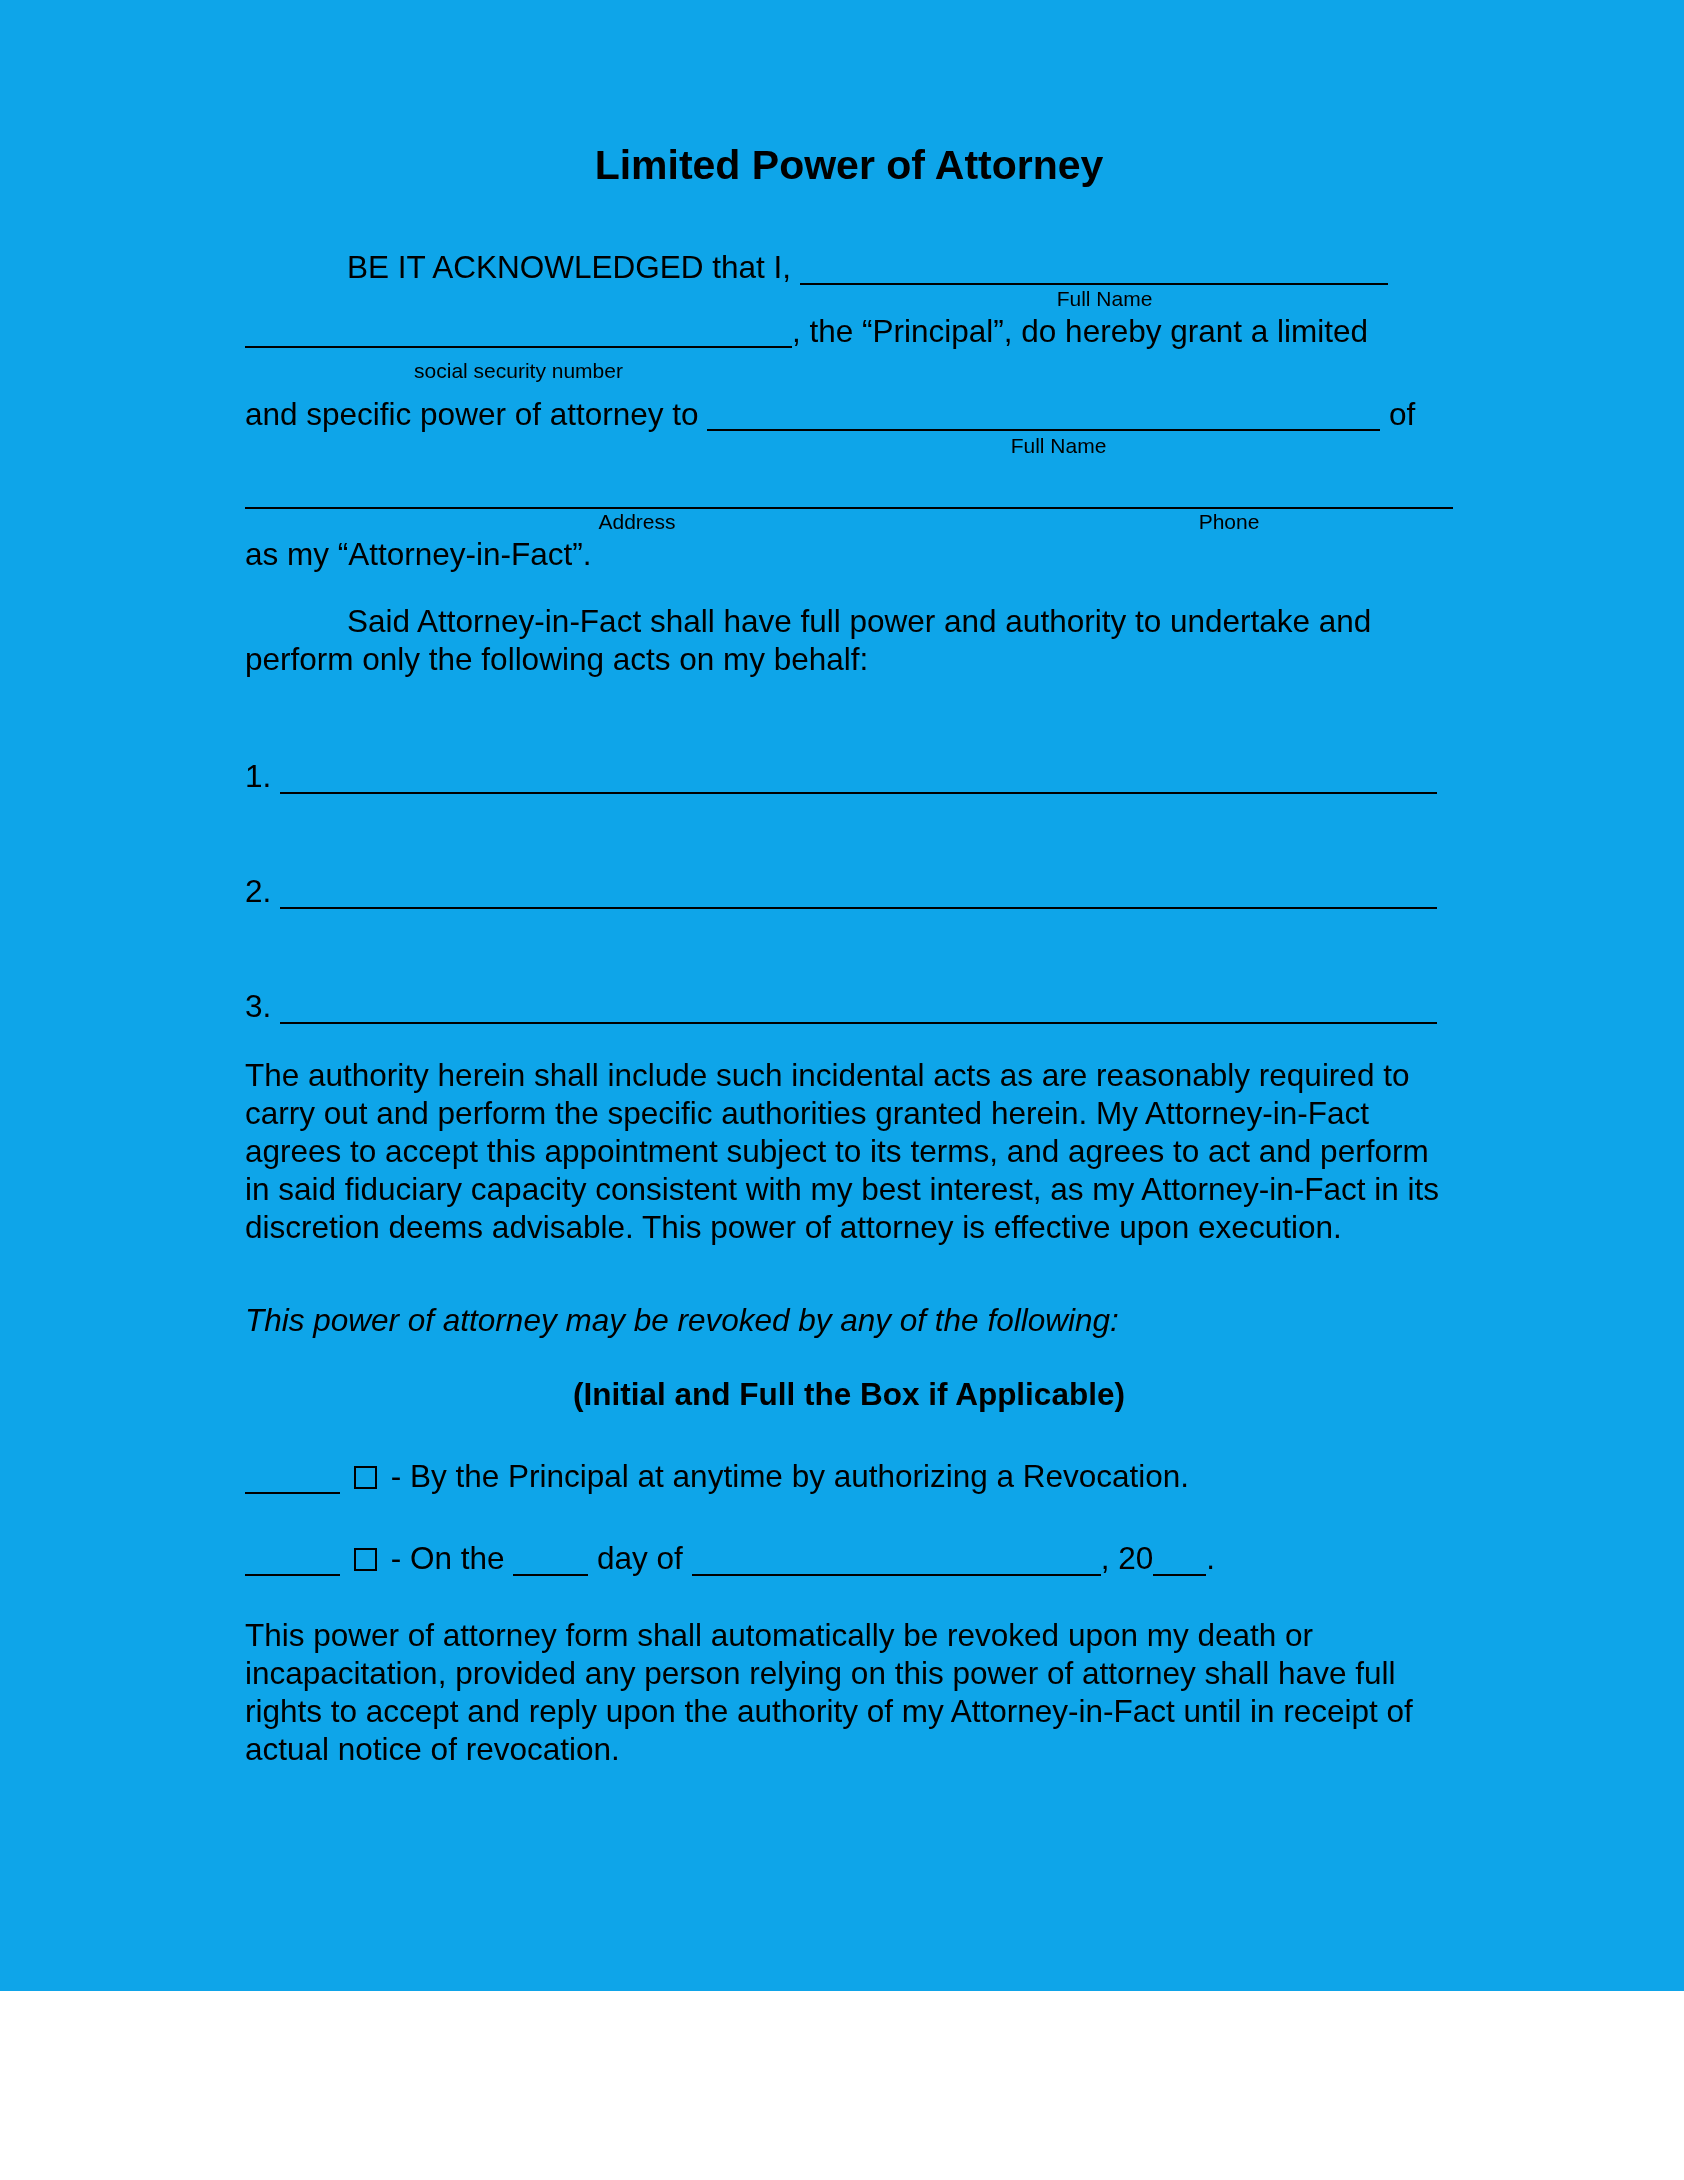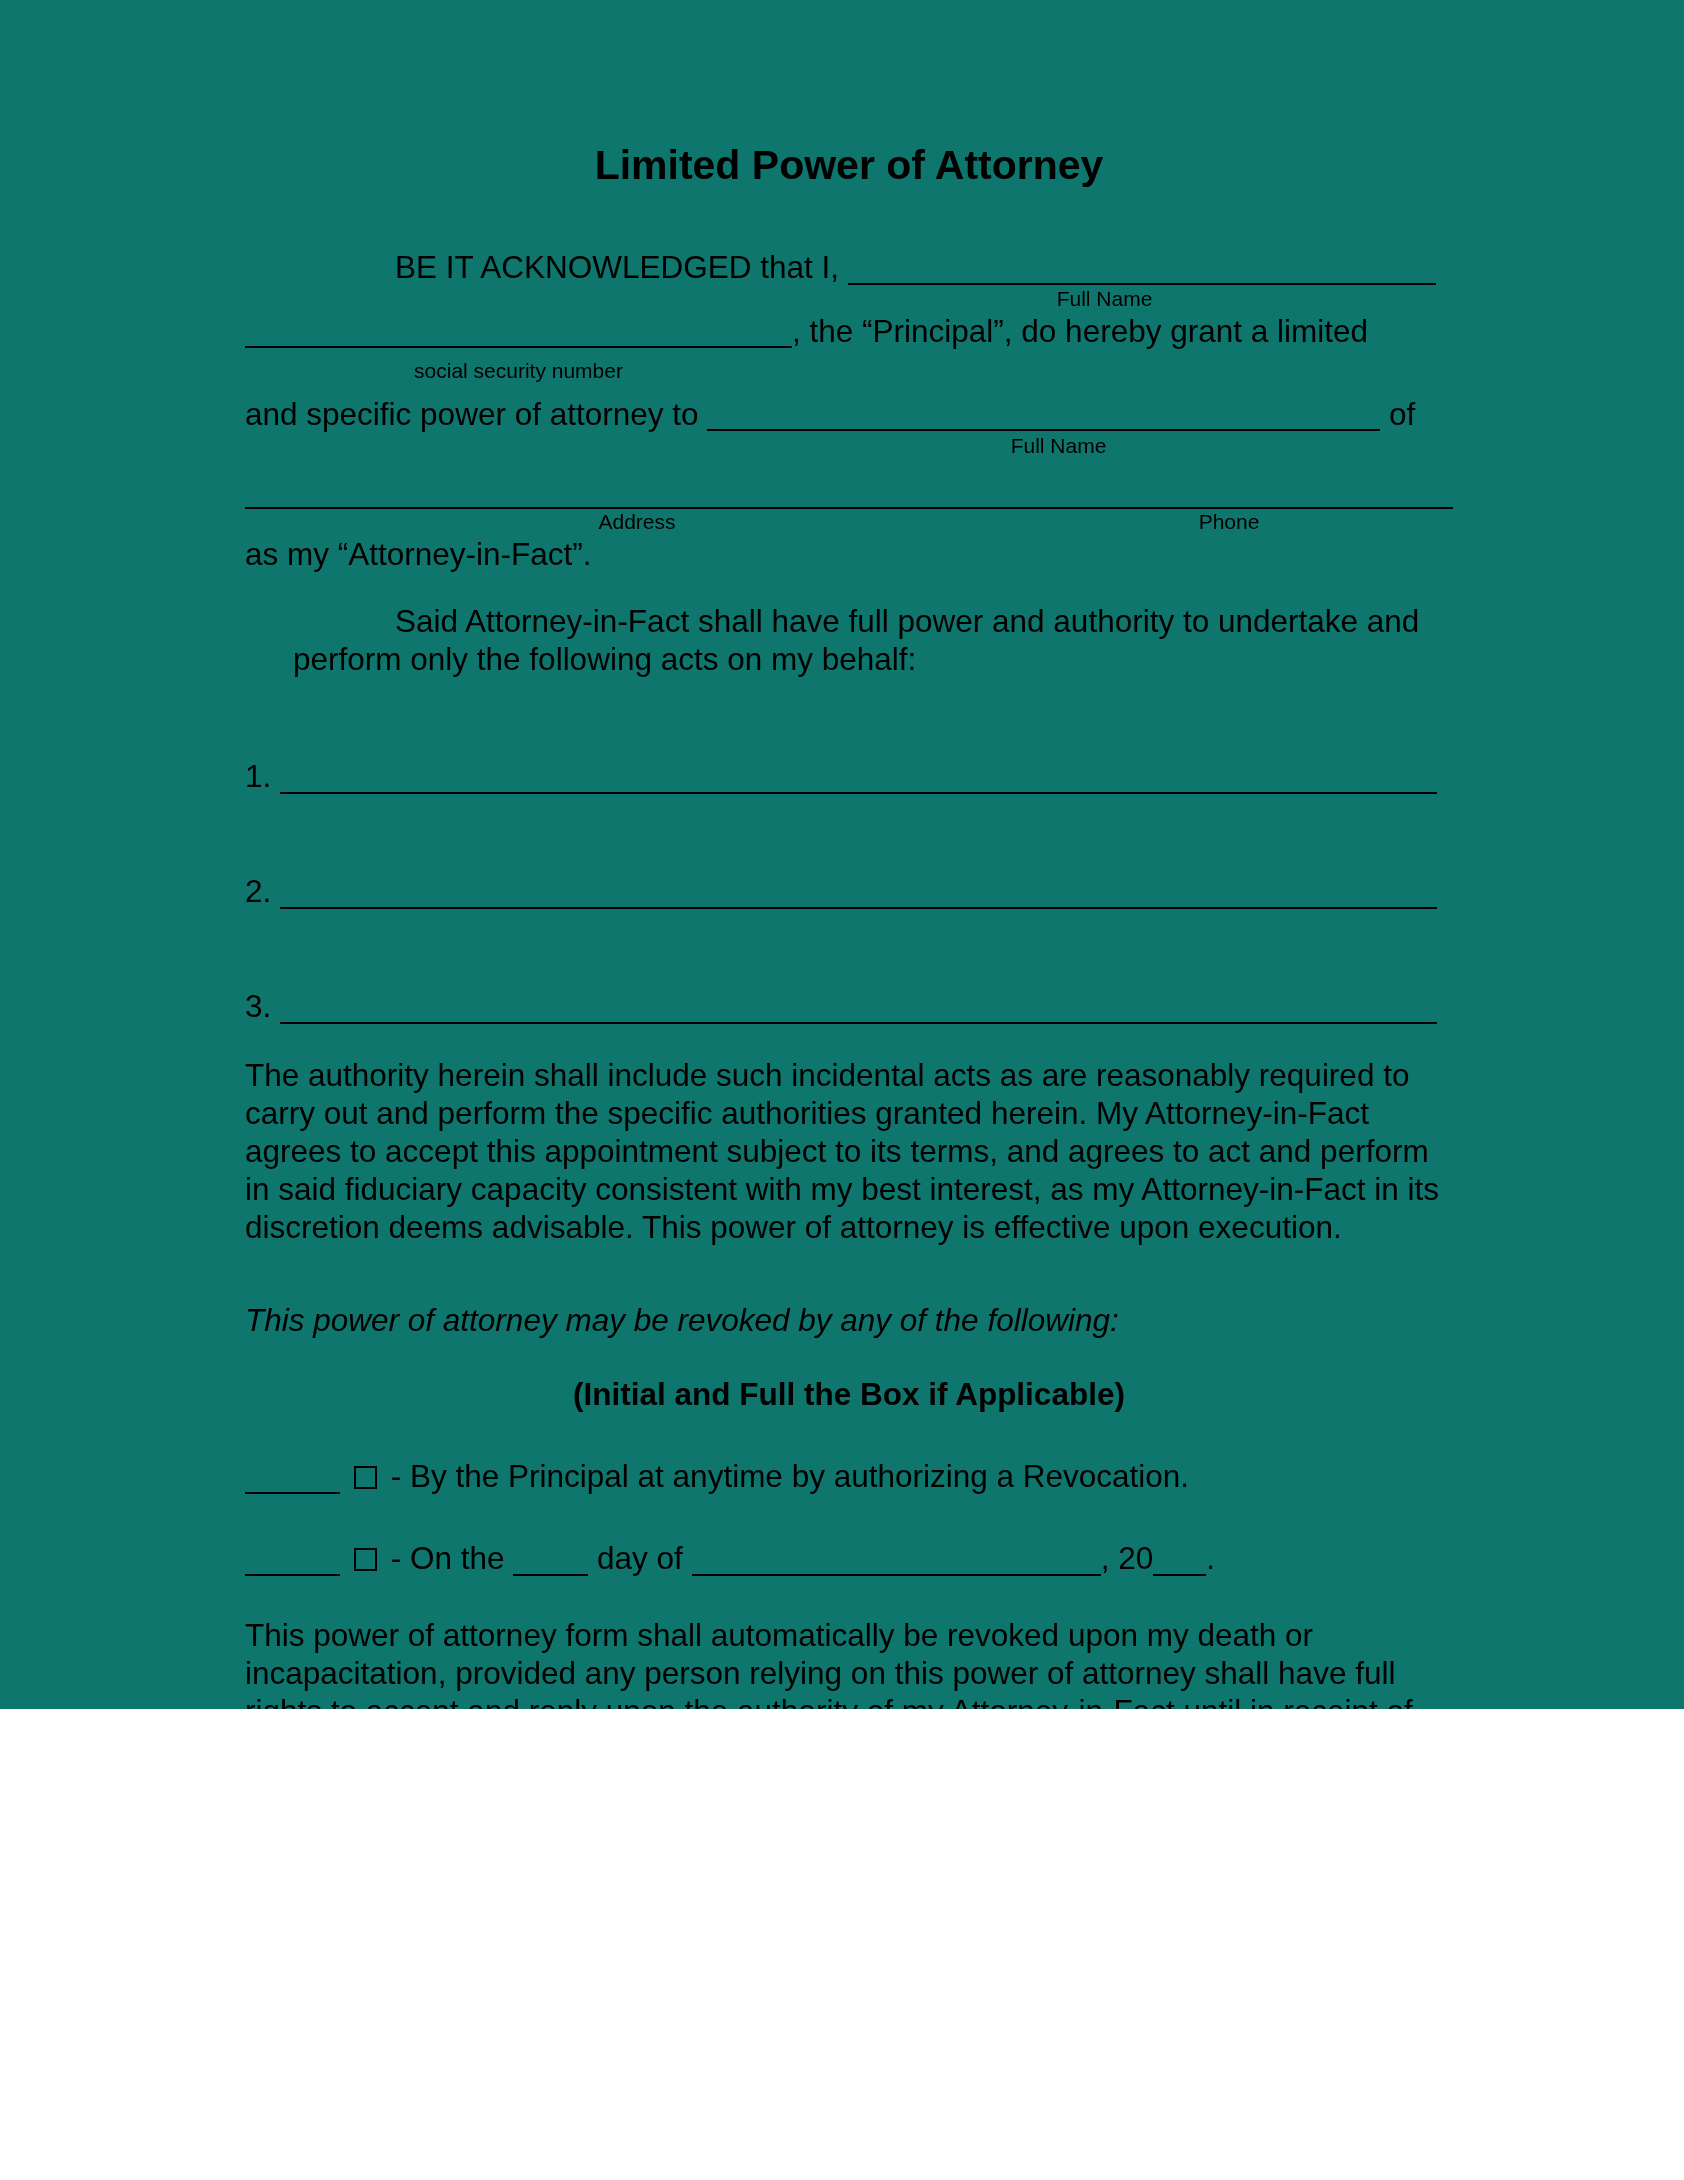--- a/index.html
+++ b/index.html
@@ -1,32 +1,32 @@
 <!DOCTYPE html>
 <html style="font-size:13.6px"><head>
 <meta charset="utf-8">
 <style>
   html,body { margin:0; padding:0; background:#ffffff; }
   .page {
     position:relative;
-    width:1685px; height:1709px;
-    background:#0f766e; color:#000;
+    width:1685px; height:1991px;
+    background:#0ea5e9; color:#000;
     font-family:"Liberation Sans", sans-serif;
     font-size:31.5px; line-height:38px;
     box-sizing:border-box;
     padding:0 232px 0 245px;
     overflow:hidden;
   }
   .title {
     margin:141px 0 0 0;
     text-align:center;
     font-size:41px; line-height:48px; font-weight:bold;
   }
   .nowrap { white-space:nowrap; }
-  .indent { text-indent:102px;margin-left:48px; }
+  .indent { text-indent:102px; }
   .blank {
     display:inline-block;
     border-bottom:2.6px solid #000;
     height:24px;
     vertical-align:-6.8px;
   }
   .b-name1 { width:588px; }
   .b-ssn { width:547px; }
   .b-name2 { width:673px; }
   .b-initials { width:95px; }

